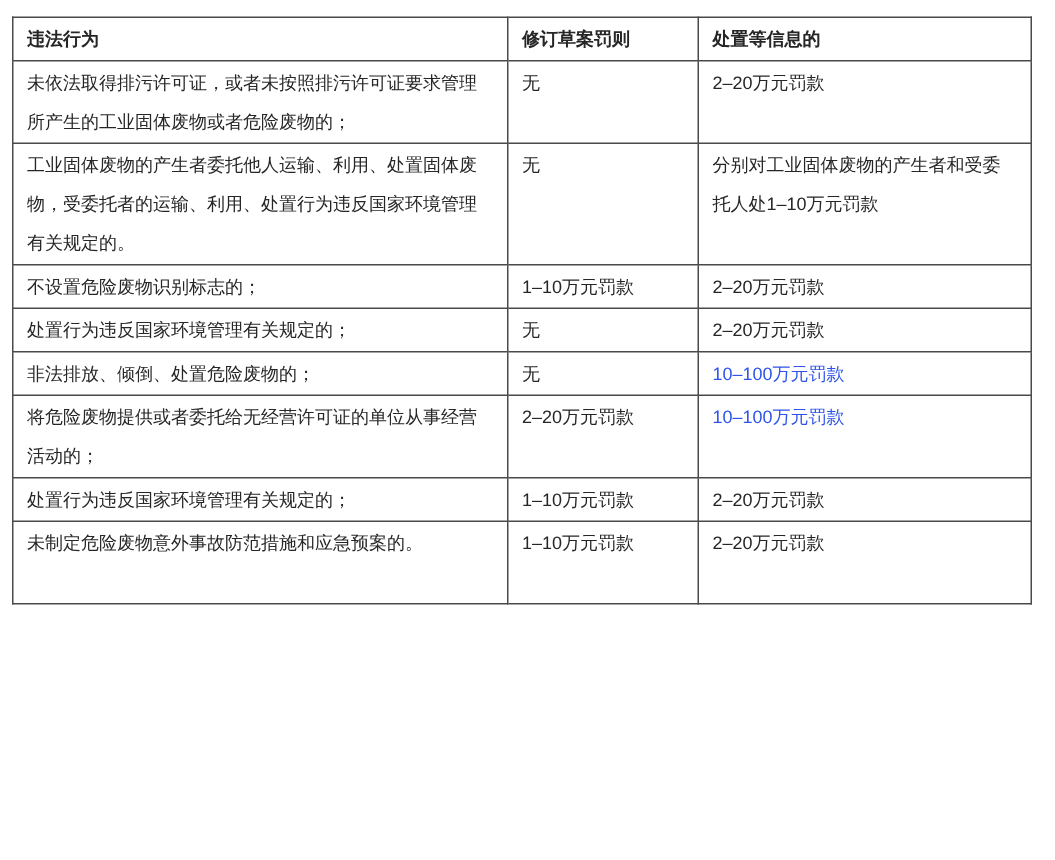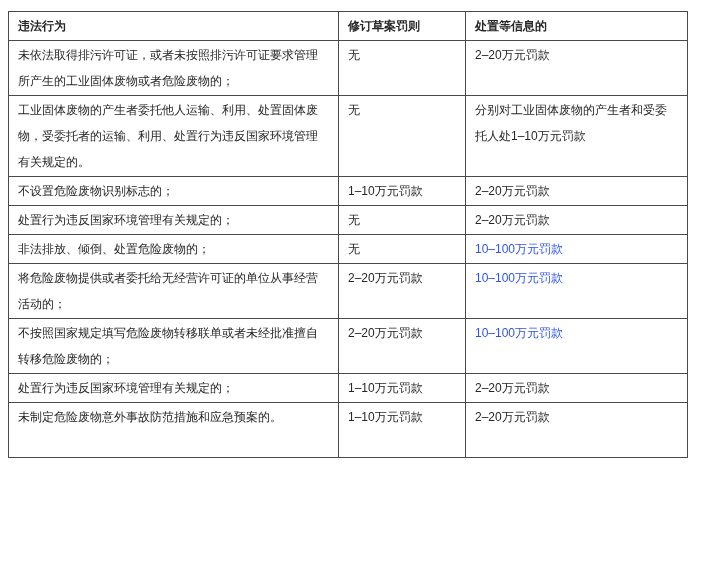--- a/index.html
+++ b/index.html
@@ -103,25 +103,20 @@
           <td>非法排放、倾倒、处置危险废物的；</td>
           <td>无</td>
           <td class="highlight">10–100万元罚款</td>
         </tr>
         <tr>
           <td>将危险废物提供或者委托给无经营许可证的单位从事经营活动的；</td>
           <td>2–20万元罚款</td>
           <td class="highlight">10–100万元罚款</td>
         </tr>
         <tr>
-          <td>不按照国家规定填写危险废物转移联单或者未经批准擅自转移危险废物的；</td>
-          <td>2–20万元罚款</td>
-          <td class="highlight">10–100万元罚款</td>
-        </tr>
-        <tr>
           <td>处置行为违反国家环境管理有关规定的；</td>
           <td>1–10万元罚款</td>
           <td>2–20万元罚款</td>
         </tr>
         <tr>
           <td>未制定危险废物意外事故防范措施和应急预案的。</td>
           <td>1–10万元罚款</td>
           <td>2–20万元罚款</td>
         </tr>
       </tbody>

